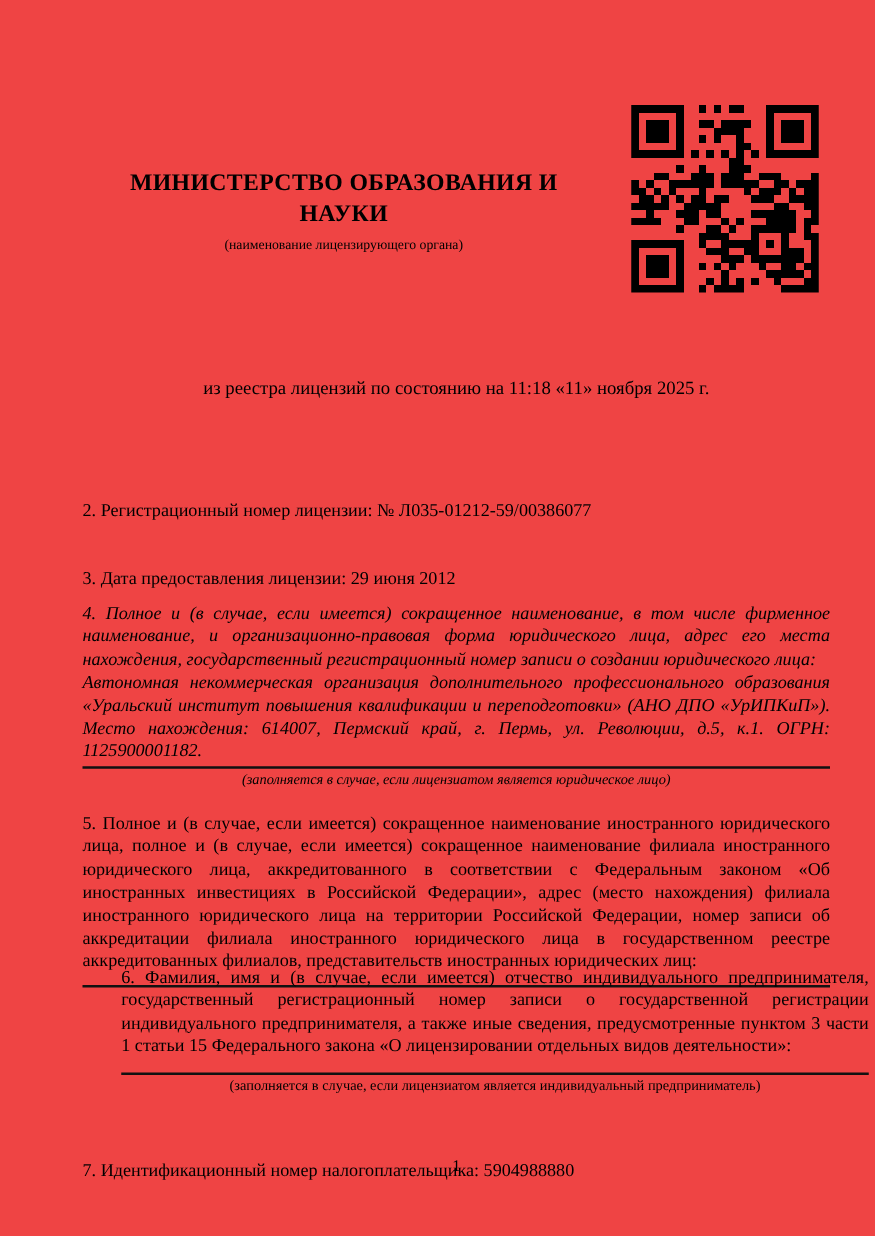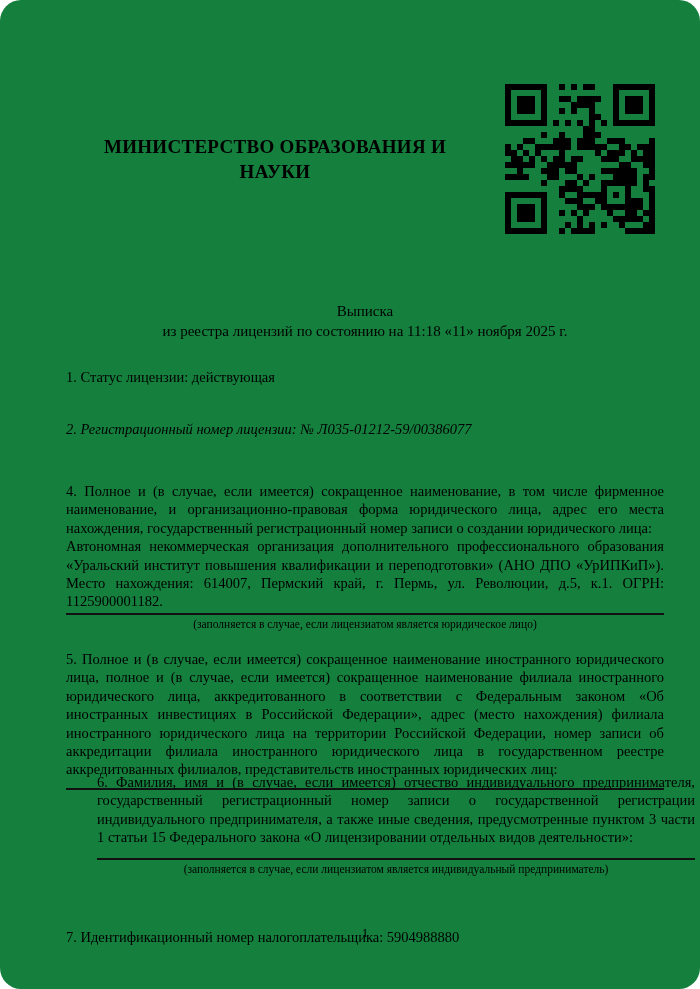--- a/index.html
+++ b/index.html
@@ -4,25 +4,24 @@
 <style>
   html, body {
     margin: 0;
     padding: 0;
     background: #ffffff;
   }
   .page {
     position: relative;
     width: 700px;
     height: 989px;
-    background: #15803d;
+    background: #ef4444;
     font-family: "Liberation Serif", serif;
     color: #000000;
     overflow: hidden;
-    border-radius: 21px;
   }
   .qr {
     position: absolute;
     left: 505px;
     top: 84px;
     width: 150px;
     height: 150px;
   }
   .qr svg { display: block; width: 150px; height: 150px; }
   .header-block {
@@ -77,23 +76,23 @@
   }
   .page-number {
     position: absolute;
     left: 66px;
     top: 925px;
     width: 598px;
     text-align: center;
     font-size: 13px;
   }
   #item-1 { top: 368px; }
-  #item-2 { top: 420px; font-style: italic; }
+  #item-2 { top: 400px; }
   #item-3 { top: 454px; }
-  #item-4 { top: 482px; }
+  #item-4 { top: 482px; font-style: italic; }
   #item-5 { top: 621px; margin-top: 29px; }
   #item-6 { top: 773px; margin-left: 31px; }
   #item-7 { top: 928px; }
 </style>
 </head>
 <body>
 
 <div class="page">
 
   <div class="qr">
@@ -404,35 +403,37 @@
         <rect x="20" y="24" width="1" height="1"></rect>
         <rect x="21" y="24" width="1" height="1"></rect>
         <rect x="22" y="24" width="1" height="1"></rect>
         <rect x="23" y="24" width="1" height="1"></rect>
         <rect x="24" y="24" width="1" height="1"></rect>
       </svg>
     </div>
 
   <div class="header-block">
     <div class="ministry-line">МИНИСТЕРСТВО ОБРАЗОВАНИЯ И НАУКИ</div>
+    <div class="header-caption">(наименование лицензирующего органа)</div>
   </div>
 
   <div class="title-block">
-    <div>Выписка</div>
     <div>из реестра лицензий по состоянию на 11:18 «11» ноября 2025 г.</div>
   </div>
 
   <div class="item" id="item-1">
-    <p>1. Статус лицензии: действующая</p>
   </div>
 
   <div class="item" id="item-2">
     <p>2. Регистрационный номер лицензии: № Л035-01212-59/00386077</p>
   </div>
 
+  <div class="item" id="item-3">
+    <p>3. Дата предоставления лицензии: 29 июня 2012</p>
+  </div>
 
   <div class="item" id="item-4">
     <p class="just">4. Полное и (в случае, если имеется) сокращенное наименование, в том числе фирменное наименование, и организационно-правовая форма юридического лица, адрес его места нахождения, государственный регистрационный номер записи о создании юридического лица:</p>
     <p class="just">Автономная некоммерческая организация дополнительного профессионального образования «Уральский институт повышения квалификации и переподготовки» (АНО ДПО «УрИПКиП»). Место нахождения: 614007, Пермский край, г. Пермь, ул. Революции, д.5, к.1. ОГРН: 1125900001182.</p>
     <div class="rule rule-tight"></div>
     <div class="field-caption">(заполняется в случае, если лицензиатом является юридическое лицо)</div>
   </div>
 
   <div class="item" id="item-5">
     <p class="just">5. Полное и (в случае, если имеется) сокращенное наименование иностранного юридического лица, полное и (в случае, если имеется) сокращенное наименование филиала иностранного юридического лица, аккредитованного в соответствии с Федеральным законом «Об иностранных инвестициях в Российской Федерации», адрес (место нахождения) филиала иностранного юридического лица на территории Российской Федерации, номер записи об аккредитации филиала иностранного юридического лица в государственном реестре аккредитованных филиалов, представительств иностранных юридических лиц:</p>

